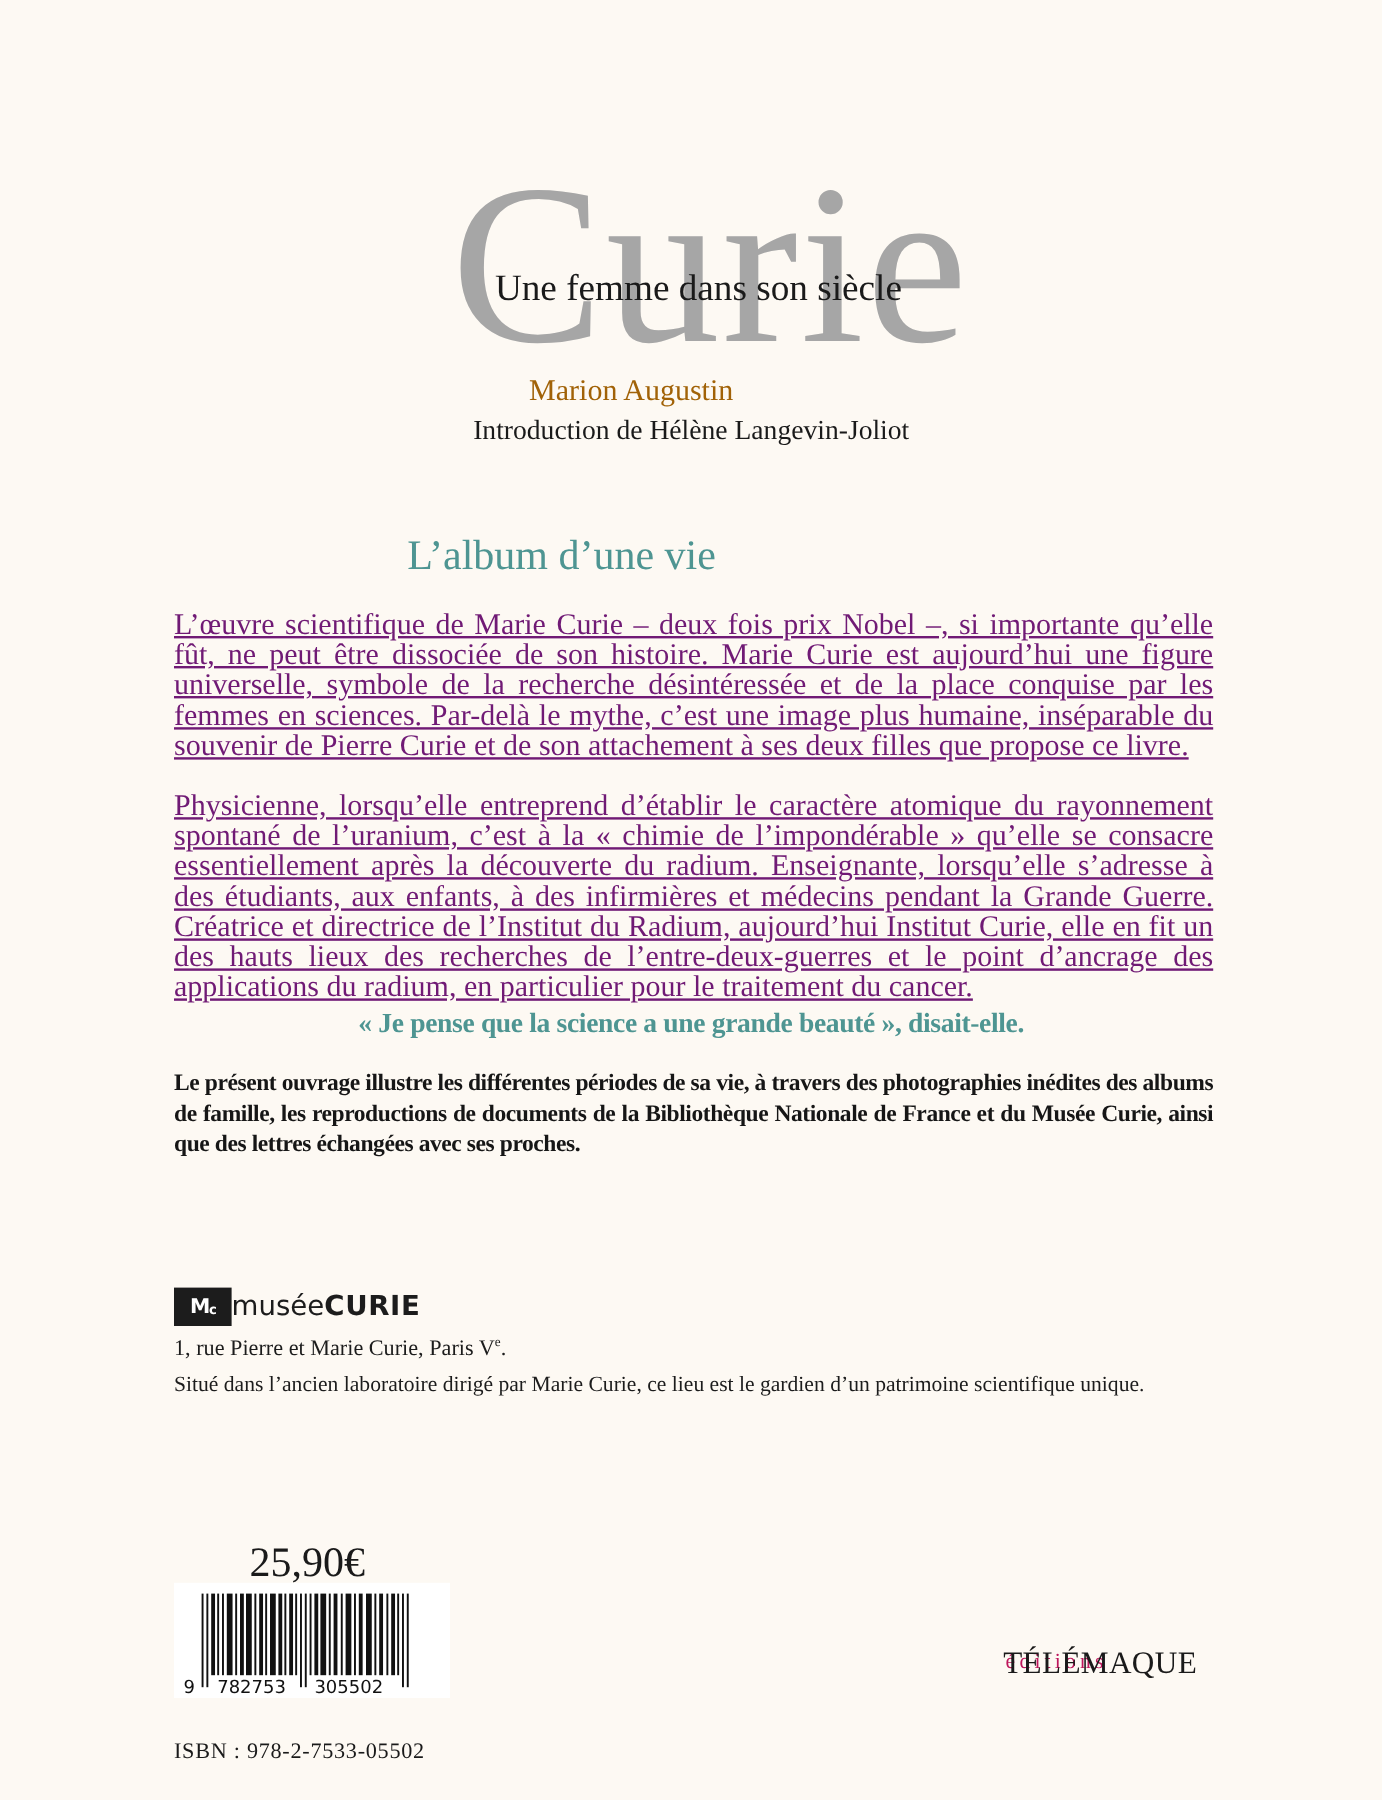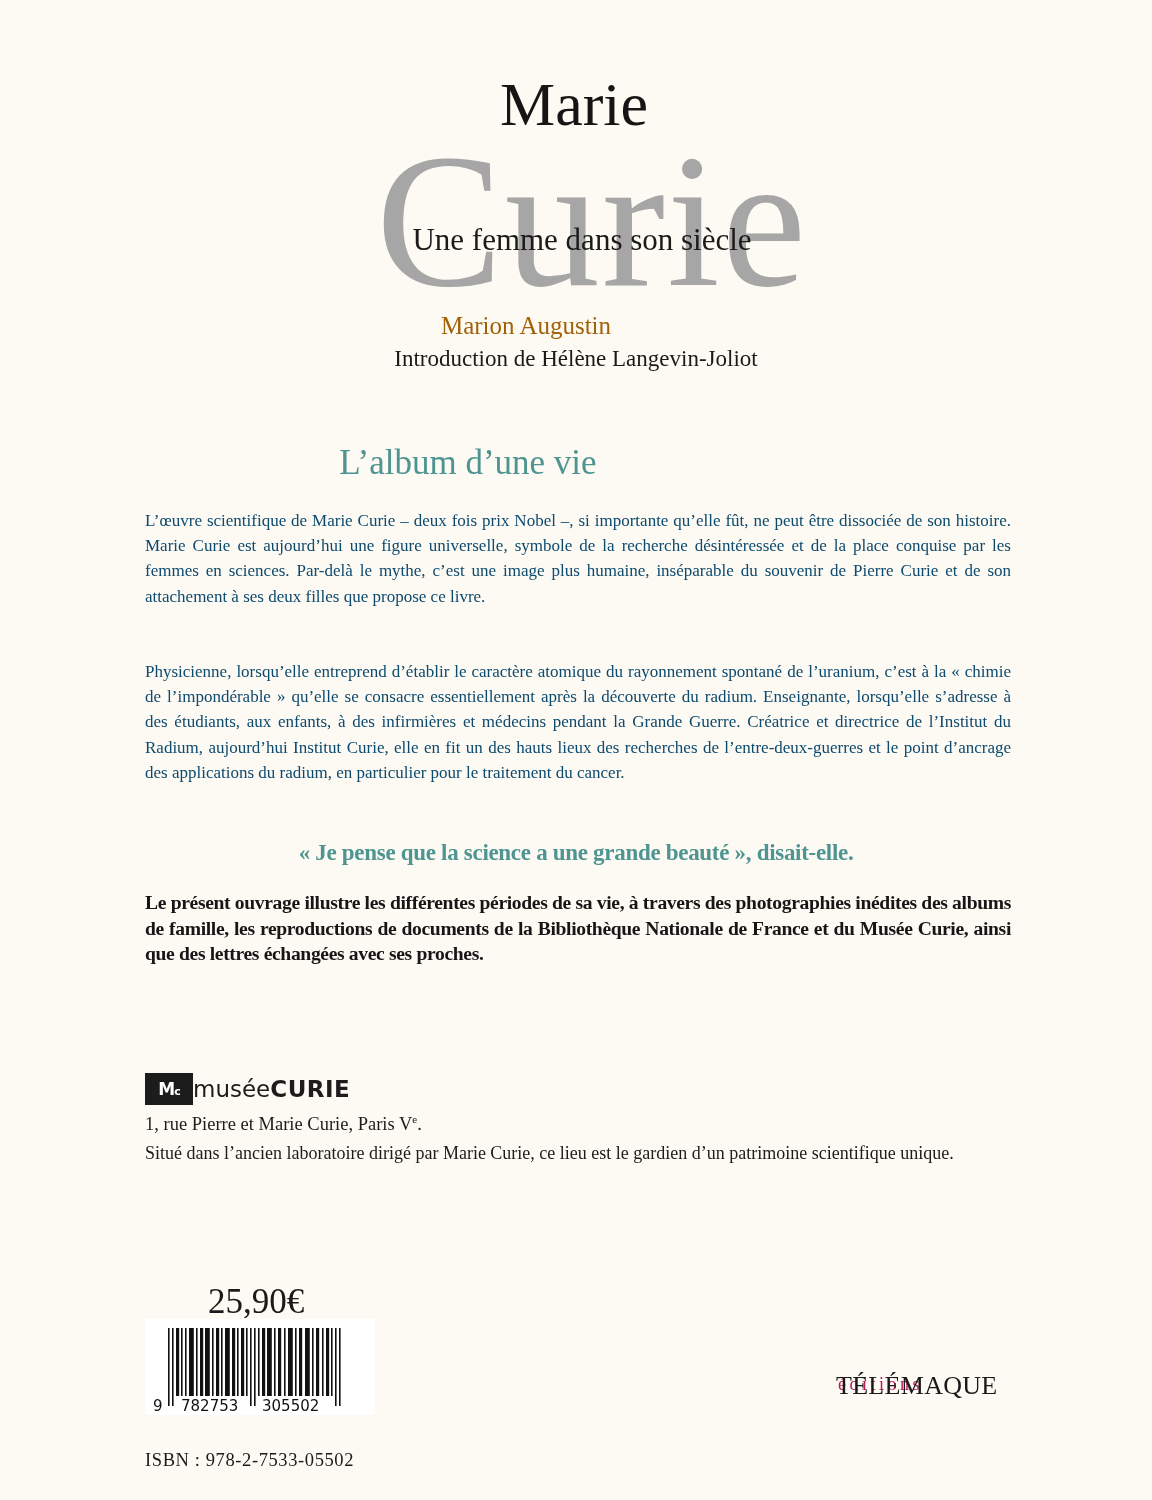--- a/index.html
+++ b/index.html
@@ -43,22 +43,23 @@
 
     
     .album-title {
       left: 0; width: 936px; top: 443px; text-align: center;
       font-size: 35px; color: #4e9592;
     }
 
     
     .para {
       left: 145px; width: 866px;
-      font-size: 17px; line-height: 25.2px; color: #0c4a6e;
+      font-size: 25px; line-height: 25.2px; color: #701a75;
       text-align: justify;
+      text-decoration: underline;
     }
     .para1 { top: 508px; }
     .para2 { top: 659px; }
 
     .quote {
       left: 0; width: 1152px; top: 840px; text-align: center;
       font-size: 23px; font-weight: bold; color: #4e9592;
       letter-spacing: -0.3px;
     }
     .bold-para {
@@ -96,21 +97,20 @@
 
     
     .pub-editions { left: 838px; top: 1351px; font-size: 18px; letter-spacing: 3.5px; color: #be185d; margin-top: 23px; }
     .pub-name { left: 836px; top: 1371px; font-size: 26px; color: #1a1a1a; letter-spacing: 0.3px; }
   </style>
 </head>
 <body>
 
 <div class="abs title-block">
   <div class="curie-big">Curie</div>
-  <div class="marie">Marie</div>
   <div class="subtitle">Une femme dans son siècle</div>
 </div>
 
 <div class="abs author">Marion Augustin</div>
 <div class="abs intro">Introduction de Hélène Langevin-Joliot</div>
 
 <div class="abs album-title">L’album d’une vie</div>
 
 <div class="abs para para1">L’œuvre scientifique de Marie Curie – deux fois prix Nobel –, si importante qu’elle fût, ne peut être dissociée de son histoire. Marie Curie est aujourd’hui une figure universelle, symbole de la recherche désintéressée et de la place conquise par les femmes en sciences. Par-delà le mythe, c’est une image plus humaine, inséparable du souvenir de Pierre Curie et de son attachement à ses deux filles que propose ce livre.</div>
 <div class="abs para para2">Physicienne, lorsqu’elle entreprend d’établir le caractère atomique du rayonnement spontané de l’uranium, c’est à la « chimie de l’impondérable » qu’elle se consacre essentiellement après la découverte du radium. Enseignante, lorsqu’elle s’adresse à des étudiants, aux enfants, à des infirmières et médecins pendant la Grande Guerre. Créatrice et directrice de l’Institut du Radium, aujourd’hui Institut Curie, elle en fit un des hauts lieux des recherches de l’entre-deux-guerres et le point d’ancrage des applications du radium, en particulier pour le traitement du cancer.</div>

